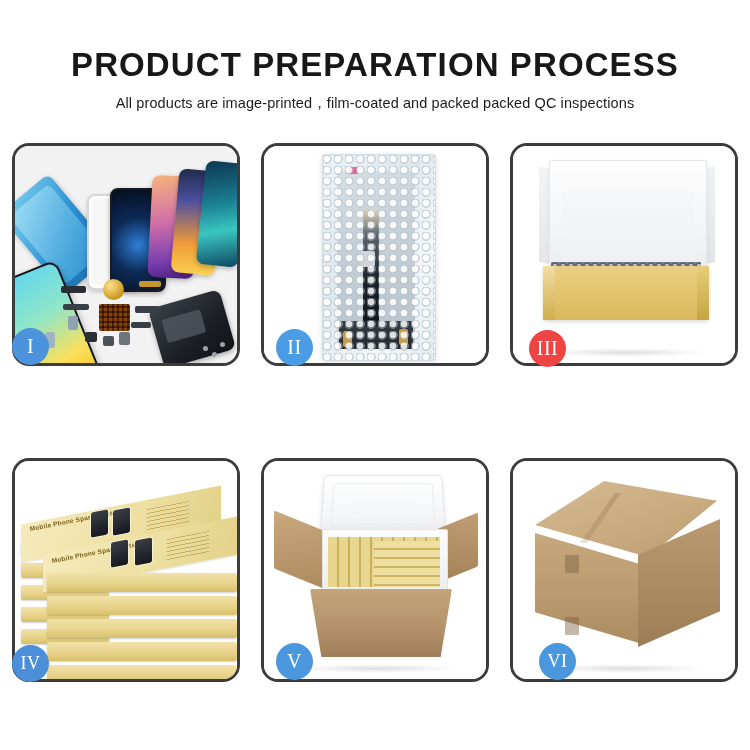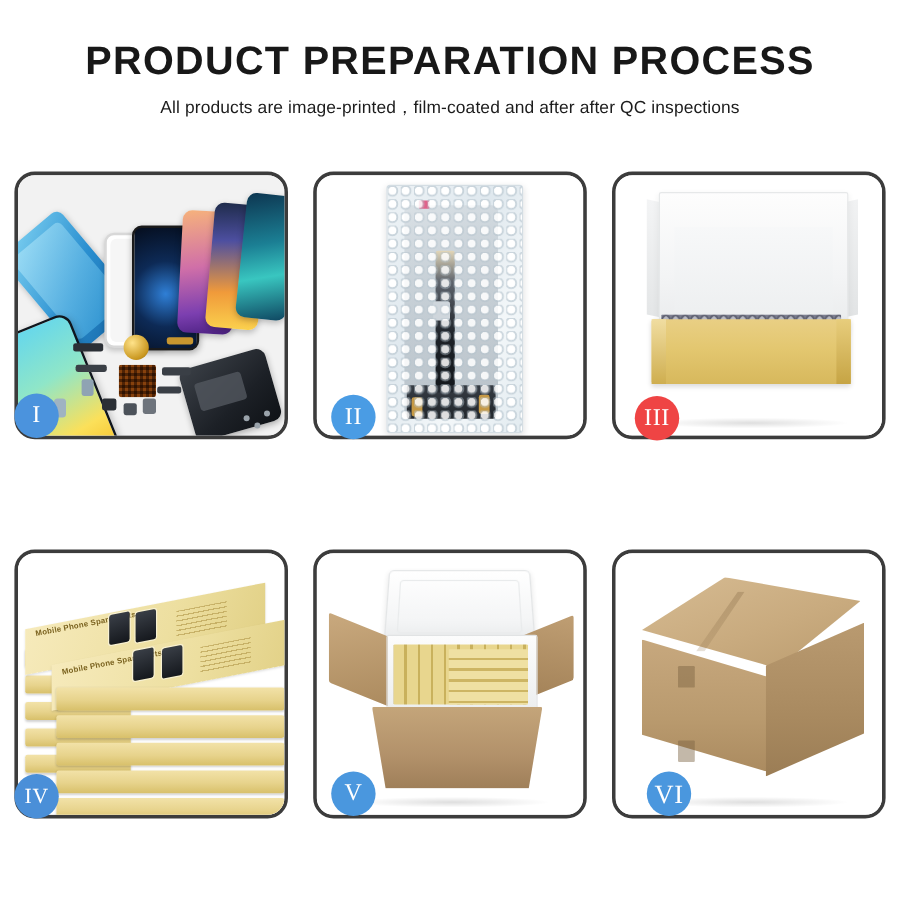--- a/index.html
+++ b/index.html
@@ -6,21 +6,21 @@
   body{
     width:750px;height:750px;
     background:#ffffff;
     font-family:"Liberation Sans", sans-serif;
     overflow:hidden;
     position:relative;
   }
   .page{width:750px;height:750px;position:relative;}
 
   
-  .header{padding-top:34px;text-align:center;}
+  .header{padding-top:48px;text-align:center;}
   .title{
     font-size:33px;
     font-weight:700;
     letter-spacing:1.1px;
     color:#181818;
     line-height:1;
     font-family:"Liberation Sans", sans-serif;
   }
   .subtitle{
     margin-top:13px;
@@ -65,21 +65,21 @@
     font-size:20px;
     letter-spacing:.5px;
     z-index:9;
     left:-4px;bottom:-4px;
   }
   .badge.b1{background:#4b93dd;left:-3px;bottom:-2px;}
   .badge.b2{background:#4a9ce4;left:12px;bottom:-3px;margin-top:14px;}
   .badge.b3{background:#ef4444;left:16px;bottom:-4px;}
   .badge.b4{background:#4a8fd8;left:-3px;bottom:-3px;font-size:18px;}
   .badge.b5{background:#4a97de;left:12px;bottom:-1px;}
-  .badge.b6{background:#4a97de;left:26px;bottom:-1px;font-size:22px;}
+  .badge.b6{background:#4a97de;left:26px;bottom:-1px;font-size:18px;}
 
   
   .p1{background:#f2f2f2;}
   .ph{position:absolute;border-radius:7px;}
   .ph.a{ 
     left:10px;top:36px;width:64px;height:104px;
     background:linear-gradient(150deg,#7fd2f2 0%,#2a8fd0 55%,#1666a6 100%);
     transform:rotate(-40deg);
     box-shadow:0 2px 5px rgba(0,0,0,.25);
   }
@@ -353,21 +353,21 @@
     background:radial-gradient(ellipse at center,rgba(0,0,0,.13),rgba(0,0,0,0) 70%);
   }
 </style>
 </head>
 <body>
 
 <div class="page">
 
   <div class="header">
     <div class="title">PRODUCT PREPARATION PROCESS</div>
-    <div class="subtitle">All products are image-printed，film-coated and after after QC inspections</div>
+    <div class="subtitle">All products are image-printed，film-coated and packed packed QC inspections</div>
   </div>
 
   <div class="grid">
 
     <div class="panel">
       <div class="panel-inner">
         <div class="stage p1">
           <div class="ph a"></div>
           <div class="ph b"></div>
           <div class="ph c"></div>

